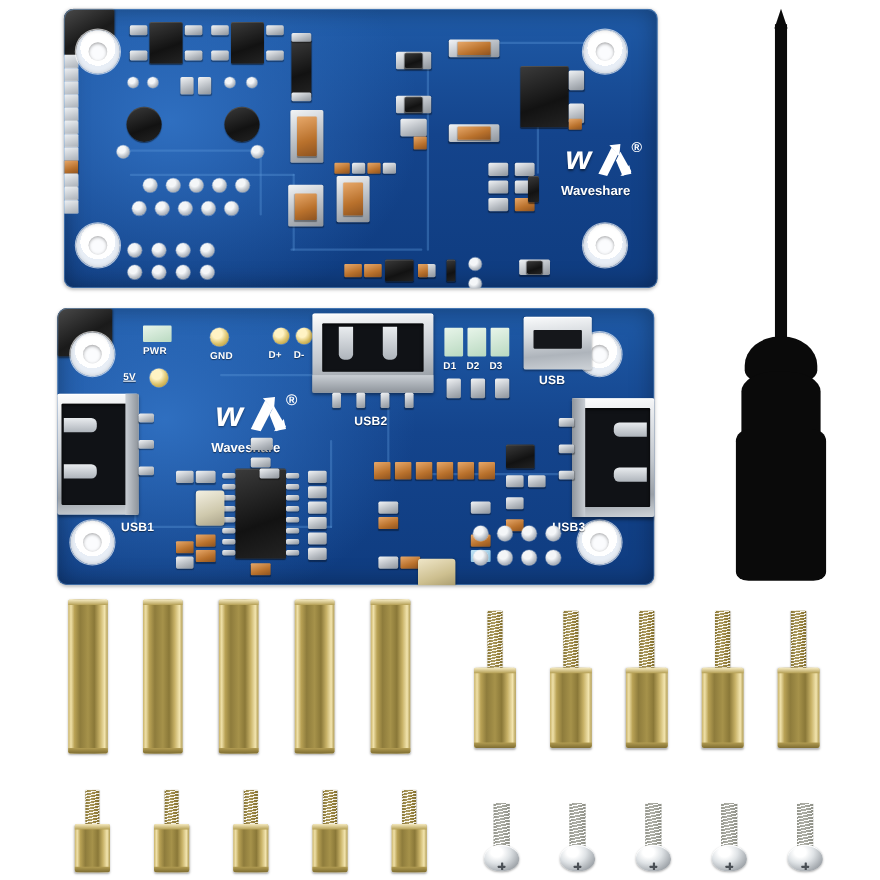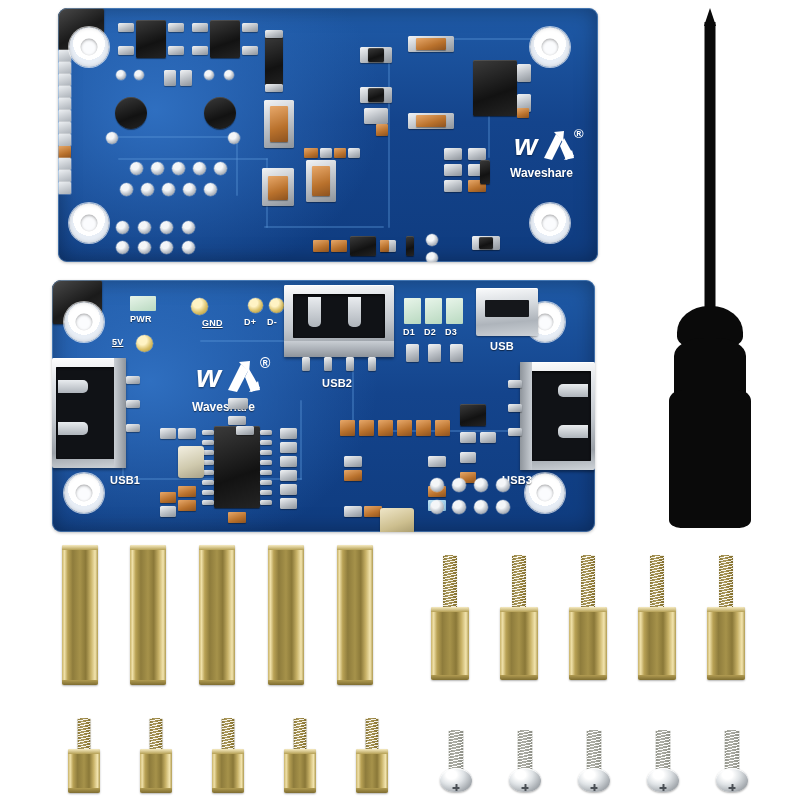--- a/index.html
+++ b/index.html
@@ -273,21 +273,21 @@
     <div class="mhole" style="left:12px;top:193px;"></div>
     <div class="mhole" style="left:473px;top:193px;"></div>
 
     <div class="comp mint" style="left:78px;top:16px;width:26px;height:15px;"></div>
     <div class="silk sm" style="left:78px;top:34px;">PWR</div>
 
     <div class="via" style="left:84px;top:55px;width:17px;height:17px;background:radial-gradient(circle at 38% 32%, #fff3c4 0 28%, #d9bf66 60%, #9d8838 100%);"></div>
     <div class="silk sm" style="left:60px;top:57px;text-decoration:underline;">5V</div>
 
     <div class="via" style="left:139px;top:18px;width:17px;height:17px;background:radial-gradient(circle at 38% 32%, #fff3c4 0 28%, #d9bf66 60%, #9d8838 100%);"></div>
-    <div class="silk sm" style="left:150px;top:38px;text-decoration:underline;">GND</div>
+    <div class="silk sm" style="left:139px;top:38px;">GND</div>
 
     <div class="via" style="left:196px;top:18px;width:15px;height:15px;background:radial-gradient(circle at 38% 32%, #fff3c4 0 28%, #d9bf66 60%, #9d8838 100%);"></div>
     <div class="via" style="left:217px;top:18px;width:15px;height:15px;background:radial-gradient(circle at 38% 32%, #fff3c4 0 28%, #d9bf66 60%, #9d8838 100%);"></div>
     <div class="silk sm" style="left:192px;top:37px;">D+</div>
     <div class="silk sm" style="left:215px;top:37px;">D-</div>
     <div class="via" style="left:240px;top:22px;width:12px;height:12px;"></div>
 
     <div class="usba" style="left:232px;top:5px;width:110px;height:72px;">
       <div class="mouth"></div>
       <div class="tng" style="left:22%;top:16%;width:13px;height:30px;border-radius:0 0 5px 5px;"></div>

